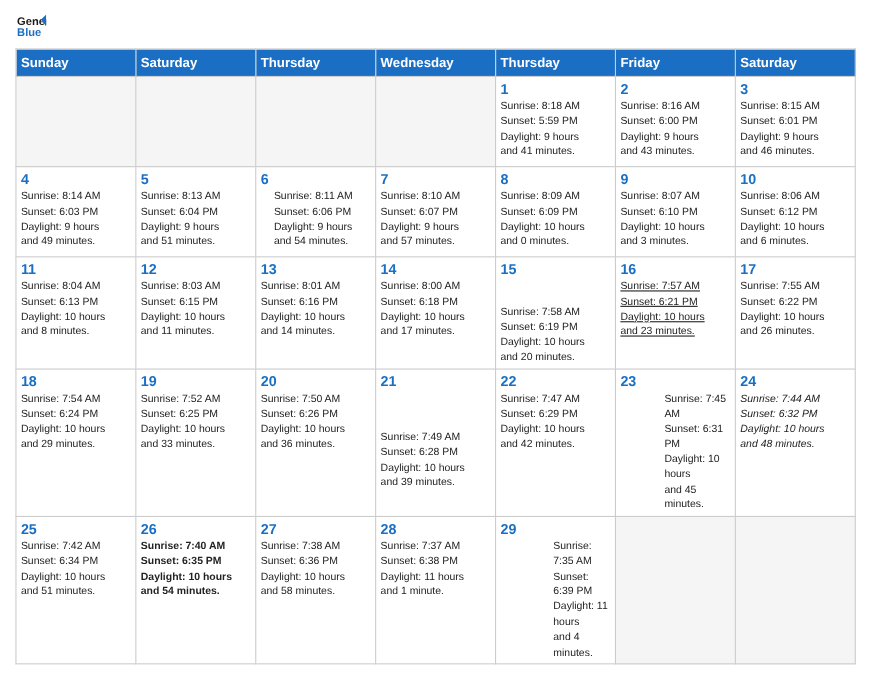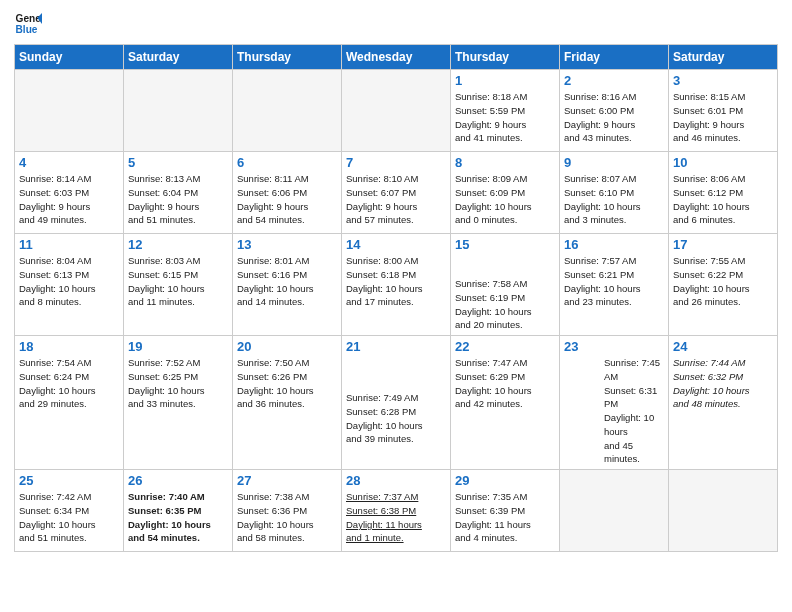--- a/index.html
+++ b/index.html
@@ -157,21 +157,21 @@
           </td>
           <td>
             <span class="day-num">5</span>
             <div class="day-info" style="white-space: pre-line;">Sunrise: 8:13 AM
 Sunset: 6:04 PM
 Daylight: 9 hours
 and 51 minutes.</div>
           </td>
           <td>
             <span class="day-num">6</span>
-            <div class="day-info" style="white-space: pre-line;">Sunrise: 8:11 AM
+            <div class="day-info" style="white-space: pre-line; margin-left: 12px;">Sunrise: 8:11 AM
 Sunset: 6:06 PM
 Daylight: 9 hours
 and 54 minutes.</div>
           </td>
           <td>
             <span class="day-num">7</span>
             <div class="day-info" style="white-space: pre-line;">Sunrise: 8:10 AM
 Sunset: 6:07 PM
 Daylight: 9 hours
 and 57 minutes.</div>
@@ -229,21 +229,21 @@
           </td>
           <td>
             <span class="day-num">15</span>
             <div class="day-info" style="white-space: pre-line; margin-top: 25px;">Sunrise: 7:58 AM
 Sunset: 6:19 PM
 Daylight: 10 hours
 and 20 minutes.</div>
           </td>
           <td>
             <span class="day-num">16</span>
-            <div class="day-info" style="white-space: pre-line;">Sunrise: 7:57 AM
+            <div class="day-info" style="white-space: pre-line; text-decoration: underline;">Sunrise: 7:57 AM
 Sunset: 6:21 PM
 Daylight: 10 hours
 and 23 minutes.</div>
           </td>
           <td>
             <span class="day-num">17</span>
             <div class="day-info" style="white-space: pre-line;">Sunrise: 7:55 AM
 Sunset: 6:22 PM
 Daylight: 10 hours
 and 26 minutes.</div>
@@ -317,28 +317,28 @@
           </td>
           <td>
             <span class="day-num">27</span>
             <div class="day-info" style="white-space: pre-line;">Sunrise: 7:38 AM
 Sunset: 6:36 PM
 Daylight: 10 hours
 and 58 minutes.</div>
           </td>
           <td>
             <span class="day-num">28</span>
-            <div class="day-info" style="white-space: pre-line; text-decoration: underline;">Sunrise: 7:37 AM
+            <div class="day-info" style="white-space: pre-line;">Sunrise: 7:37 AM
 Sunset: 6:38 PM
 Daylight: 11 hours
 and 1 minute.</div>
           </td>
           <td>
             <span class="day-num">29</span>
-            <div class="day-info" style="white-space: pre-line;">Sunrise: 7:35 AM
+            <div class="day-info" style="white-space: pre-line; margin-left: 48px;">Sunrise: 7:35 AM
 Sunset: 6:39 PM
 Daylight: 11 hours
 and 4 minutes.</div>
           </td>
           <td class="empty-cell"></td>
           <td class="empty-cell"></td>
         </tr>
       </tbody>
   </table>
 </div>

